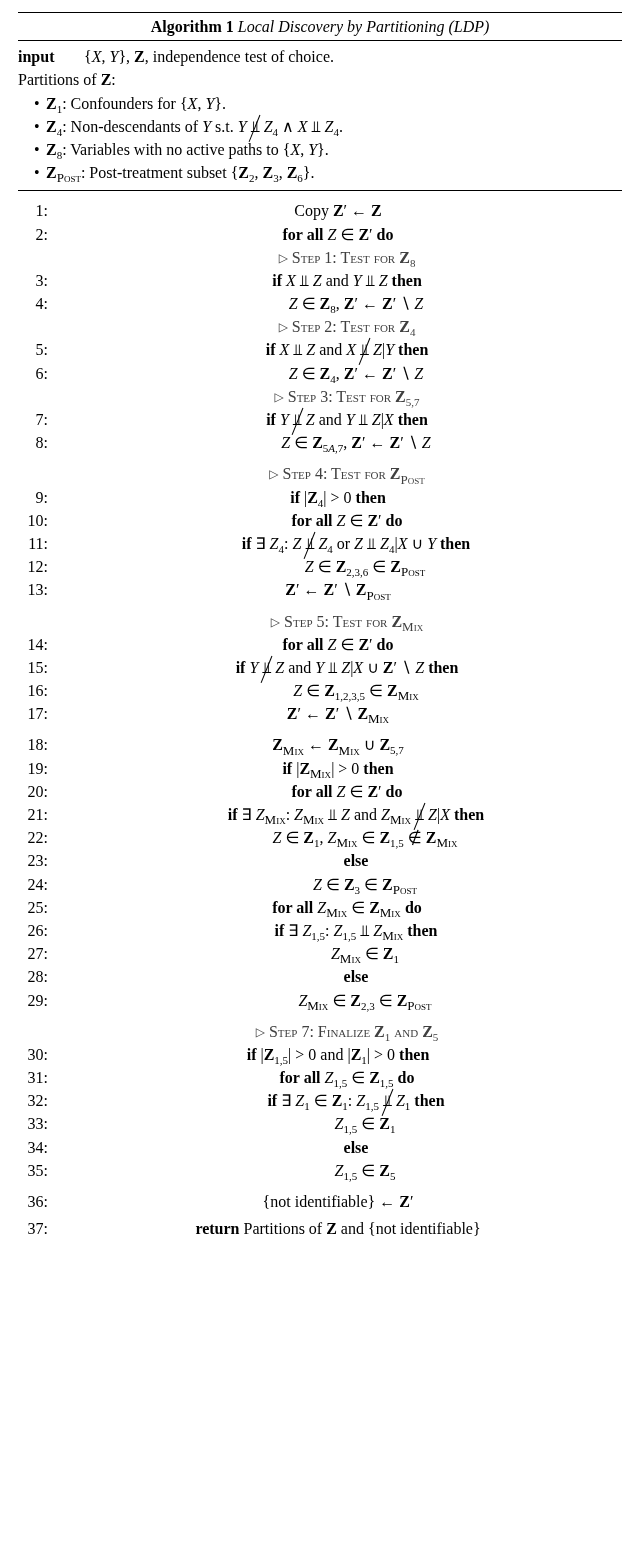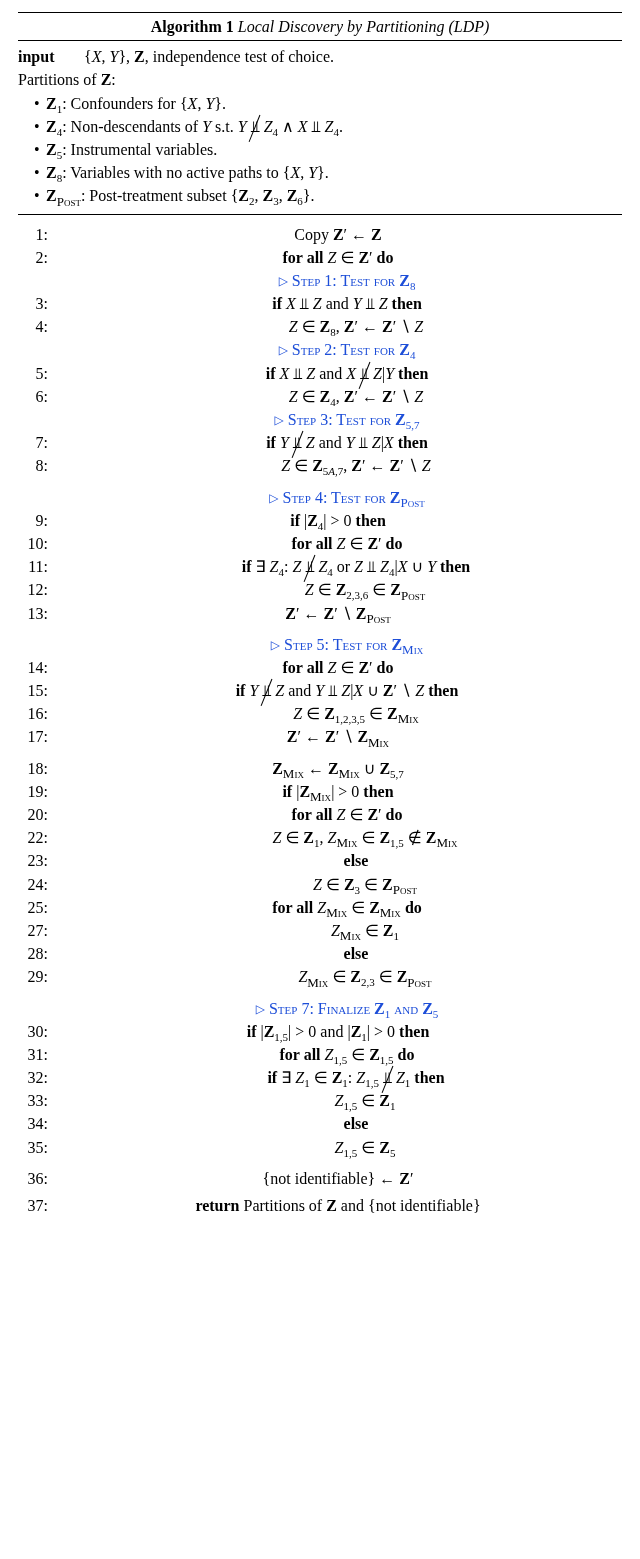--- a/index.html
+++ b/index.html
@@ -49,21 +49,21 @@
     width: 30px;
     text-align: right;
     padding-right: 6px;
     flex-shrink: 0;
   }
   .code { flex: 1; white-space: nowrap; text-align: center; }
   .ind1 { padding-left: 18px; }
   .ind2 { padding-left: 36px; }
   .ind3 { padding-left: 54px; }
   .step {
-    color: #1d4ed8;
+    color: #404040;
     font-variant: small-caps;
     font-family: "Times New Roman", serif;
   }
   .step .tri {
     font-family: sans-serif;
     font-size: 12px;
     vertical-align: 1px;
   }
   .gap { height: 8px; }
   .gapS { height: 4px; }
@@ -93,21 +93,20 @@
   <div class="io-row">
     <div class="io-label">input</div>
     <div class="io-content">{<i>X</i>, <i>Y</i>}, <b>Z</b>, independence test of choice.</div>
   </div>
   <div class="io-row">
     <div class="io-content">
       Partitions of <b>Z</b>:
       <ul class="out-list">
         <li><b>Z</b><sub>1</sub>: Confounders for {<i>X</i>, <i>Y</i>}.</li>
         <li><b>Z</b><sub>4</sub>: Non-descendants of <i>Y</i> s.t. <i>Y</i> <span class="nd">⫫</span> <i>Z</i><sub>4</sub> ∧ <i>X</i> ⫫ <i>Z</i><sub>4</sub>.</li>
-        <li><b>Z</b><sub>5</sub>: Instrumental variables.</li>
         <li><b>Z</b><sub>8</sub>: Variables with no active paths to {<i>X</i>, <i>Y</i>}.</li>
         <li><b>Z</b><sub><span class="sc">Post</span></sub>: Post-treatment subset {<b>Z</b><sub>2</sub>, <b>Z</b><sub>3</sub>, <b>Z</b><sub>6</sub>}.</li>
       </ul>
     </div>
   </div>
 </div>
 
 <div class="body-block">
 
   <div class="line">
@@ -213,36 +212,44 @@
     </div>
   <div class="line">
       <div class="lno">19:</div>
       <div class="code"><b>if</b> |<b>Z</b><sub><span class="sc">Mix</span></sub>| &gt; 0 <b>then</b></div>
     </div>
   <div class="line">
       <div class="lno">20:</div>
       <div class="code ind1"><b>for all</b> <i>Z</i> ∈ <b>Z</b>′ <b>do</b></div>
     </div>
   <div class="line">
+      <div class="lno">21:</div>
+      <div class="code ind2"><b>if</b> ∃ <i>Z</i><sub><span class="sc">Mix</span></sub>: <i>Z</i><sub><span class="sc">Mix</span></sub> ⫫ <i>Z</i> and <i>Z</i><sub><span class="sc">Mix</span></sub> <span class="nd">⫫</span> <i>Z</i>|<i>X</i> <b>then</b></div>
+    </div>
+  <div class="line">
       <div class="lno">22:</div>
       <div class="code ind3"><i>Z</i> ∈ <b>Z</b><sub>1</sub>, <i>Z</i><sub><span class="sc">Mix</span></sub> ∈ <b>Z</b><sub>1,5</sub> ∉ <b>Z</b><sub><span class="sc">Mix</span></sub></div>
     </div>
   <div class="line">
       <div class="lno">23:</div>
       <div class="code ind2"><b>else</b></div>
     </div>
   <div class="line">
       <div class="lno">24:</div>
       <div class="code ind3"><i>Z</i> ∈ <b>Z</b><sub>3</sub> ∈ <b>Z</b><sub><span class="sc">Post</span></sub></div>
     </div>
   <div class="line">
       <div class="lno">25:</div>
       <div class="code ind1"><b>for all</b> <i>Z</i><sub><span class="sc">Mix</span></sub> ∈ <b>Z</b><sub><span class="sc">Mix</span></sub> <b>do</b></div>
     </div>
   <div class="line">
+      <div class="lno">26:</div>
+      <div class="code ind2"><b>if</b> ∃ <i>Z</i><sub>1,5</sub>: <i>Z</i><sub>1,5</sub> ⫫ <i>Z</i><sub><span class="sc">Mix</span></sub> <b>then</b></div>
+    </div>
+  <div class="line">
       <div class="lno">27:</div>
       <div class="code ind3"><i>Z</i><sub><span class="sc">Mix</span></sub> ∈ <b>Z</b><sub>1</sub></div>
     </div>
   <div class="line">
       <div class="lno">28:</div>
       <div class="code ind2"><b>else</b></div>
     </div>
   <div class="line">
       <div class="lno">29:</div>
       <div class="code ind3"><i>Z</i><sub><span class="sc">Mix</span></sub> ∈ <b>Z</b><sub>2,3</sub> ∈ <b>Z</b><sub><span class="sc">Post</span></sub></div>

